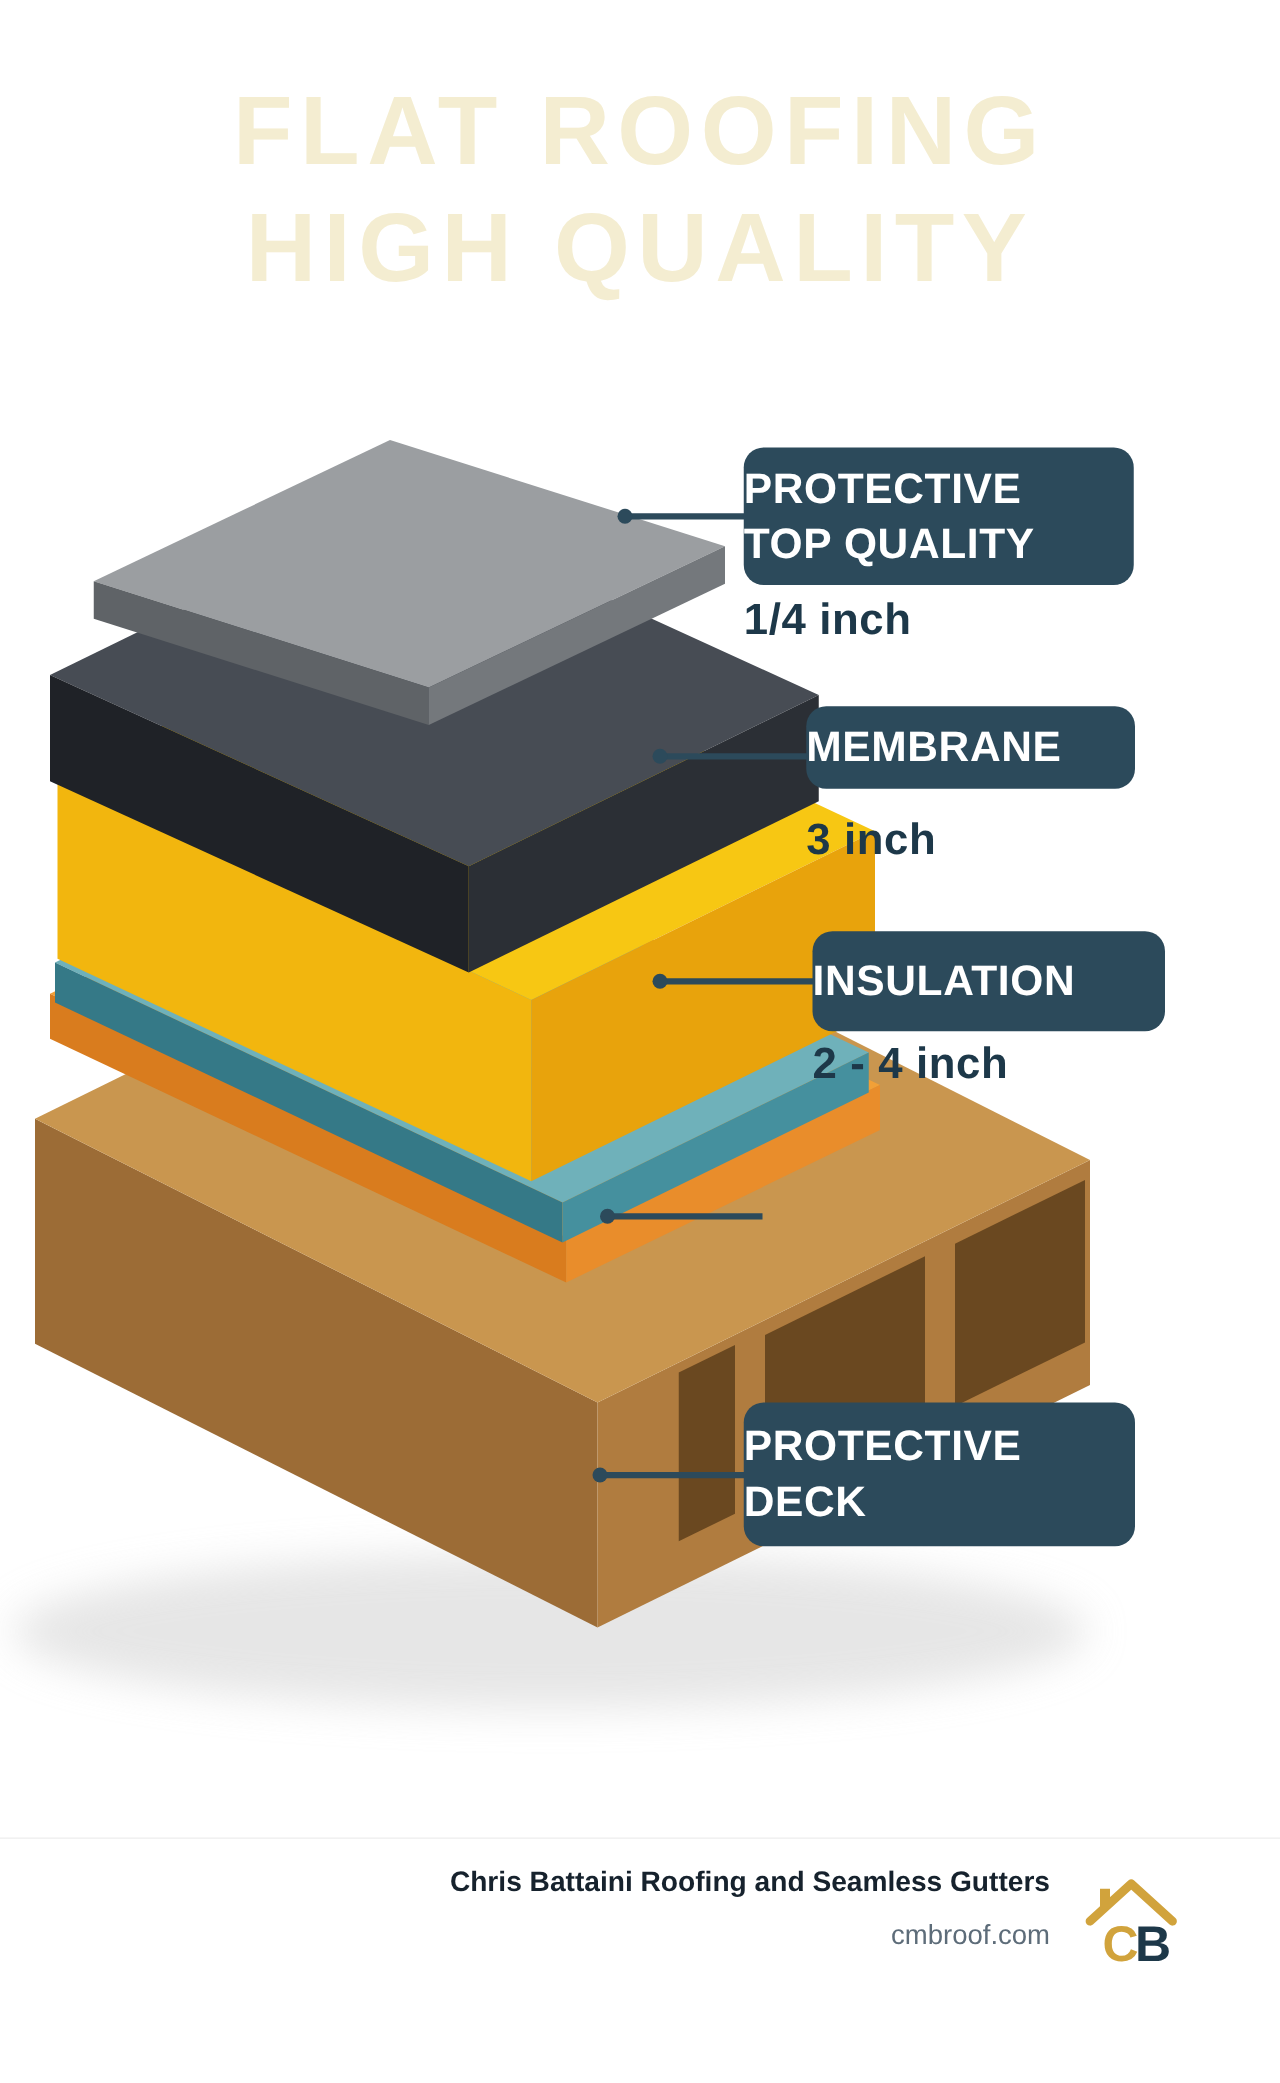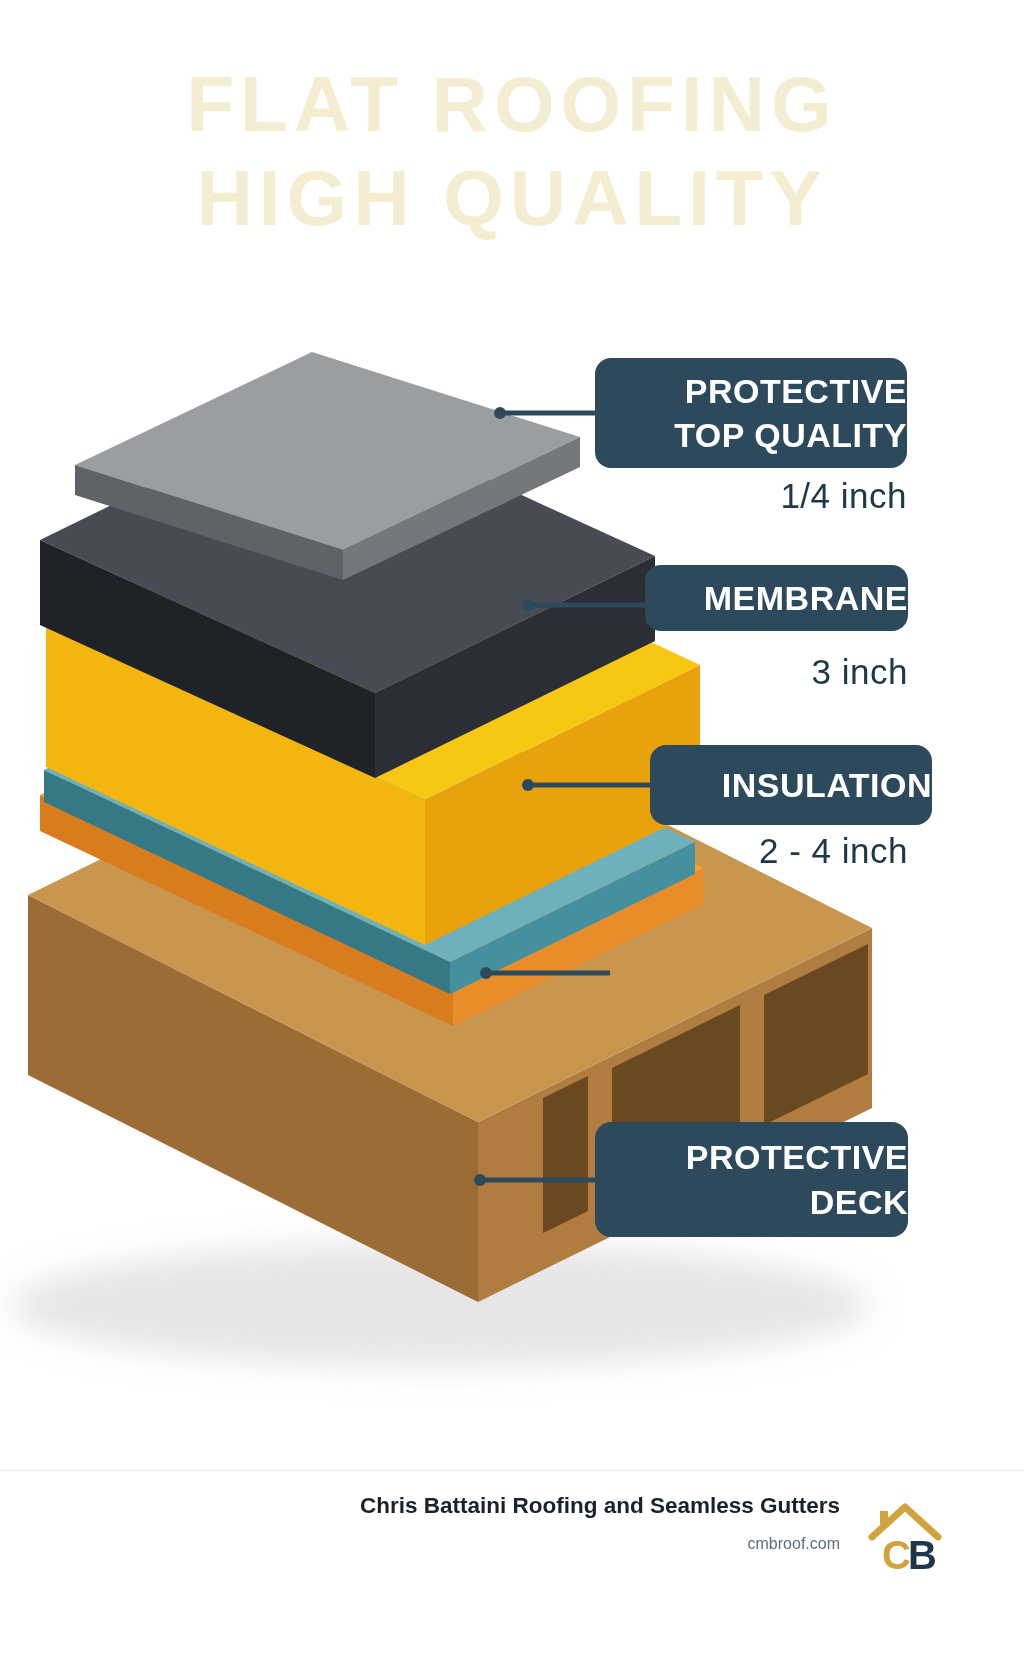--- a/index.html
+++ b/index.html
@@ -11,44 +11,44 @@
   .title{
     position:absolute;top:58px;left:0;right:0;text-align:center;
     font-weight:bold;font-size:78px;line-height:1.2;letter-spacing:6px;
     color:var(--title_text);
   }
   .diagram{position:absolute;inset:0}
   .diagram-svg{position:absolute;left:0;top:0}
   .callout{
     position:absolute;background:var(--callout_bg);color:var(--callout_text);
     border-radius:16px;display:flex;flex-direction:column;justify-content:center;
-    align-items:flex-end;text-align:center;font-weight:bold;font-size:34px;
+    align-items:flex-start;text-align:center;font-weight:bold;font-size:34px;
     letter-spacing:.5px;line-height:1.3;
   }
   .callout span{display:block}
   .measure{
-    position:absolute;text-align:right;font-weight:normal;font-size:35px;
+    position:absolute;text-align:left;font-weight:bold;font-size:35px;
     color:var(--measurement_text);letter-spacing:.5px;
   }
   .c1{left:595px;top:358px;width:312px;height:110px}
   .m1{left:595px;top:476px;width:312px}
   .c2{left:645px;top:565px;width:263px;height:66px}
   .m2{left:645px;top:652px;width:263px}
   .c3{left:650px;top:745px;width:282px;height:80px}
   .m3{left:650px;top:831px;width:258px}
   .c4{left:595px;top:934px;width:313px;height:78px}
   .c5{left:595px;top:1122px;width:313px;height:115px}
   .footer{
     position:absolute;left:0;right:0;top:1470px;height:196px;
     border-top:1px solid #ededed;display:flex;justify-content:flex-end;
     align-items:flex-start;gap:26px;padding:22px 80px 0 0;box-sizing:border-box;
   }
   .footer-text{text-align:right}
   .company{font-weight:bold;font-size:22.5px;color:#16222d}
-  .website{margin-top:16px;font-size:16px;color:#5d6c79}
+  .website{margin-top:16px;font-size:22px;color:#5d6c79}
   
   .s-deck-top{fill:var(--deck_top)} .s-deck-left{fill:var(--deck_left)}
   .s-deck-right{fill:var(--deck_right)} .s-hole{fill:var(--deck_hole)}
   .s-or-top{fill:var(--underlay_top)} .s-or-left{fill:var(--underlay_left)} .s-or-right{fill:var(--underlay_right)}
   .s-va-top{fill:var(--vapor_top)} .s-va-left{fill:var(--vapor_left)} .s-va-right{fill:var(--vapor_right)}
   .s-in-top{fill:var(--insulation_top)} .s-in-left{fill:var(--insulation_left)} .s-in-right{fill:var(--insulation_right)}
   .s-me-top{fill:var(--membrane_top)} .s-me-left{fill:var(--membrane_left)} .s-me-right{fill:var(--membrane_right)}
   .s-su-top{fill:var(--surface_top)} .s-su-left{fill:var(--surface_left)} .s-su-right{fill:var(--surface_right)}
   .leader{stroke:var(--callout_bg);stroke-width:5}
   .leader-dot{fill:var(--callout_bg)}

